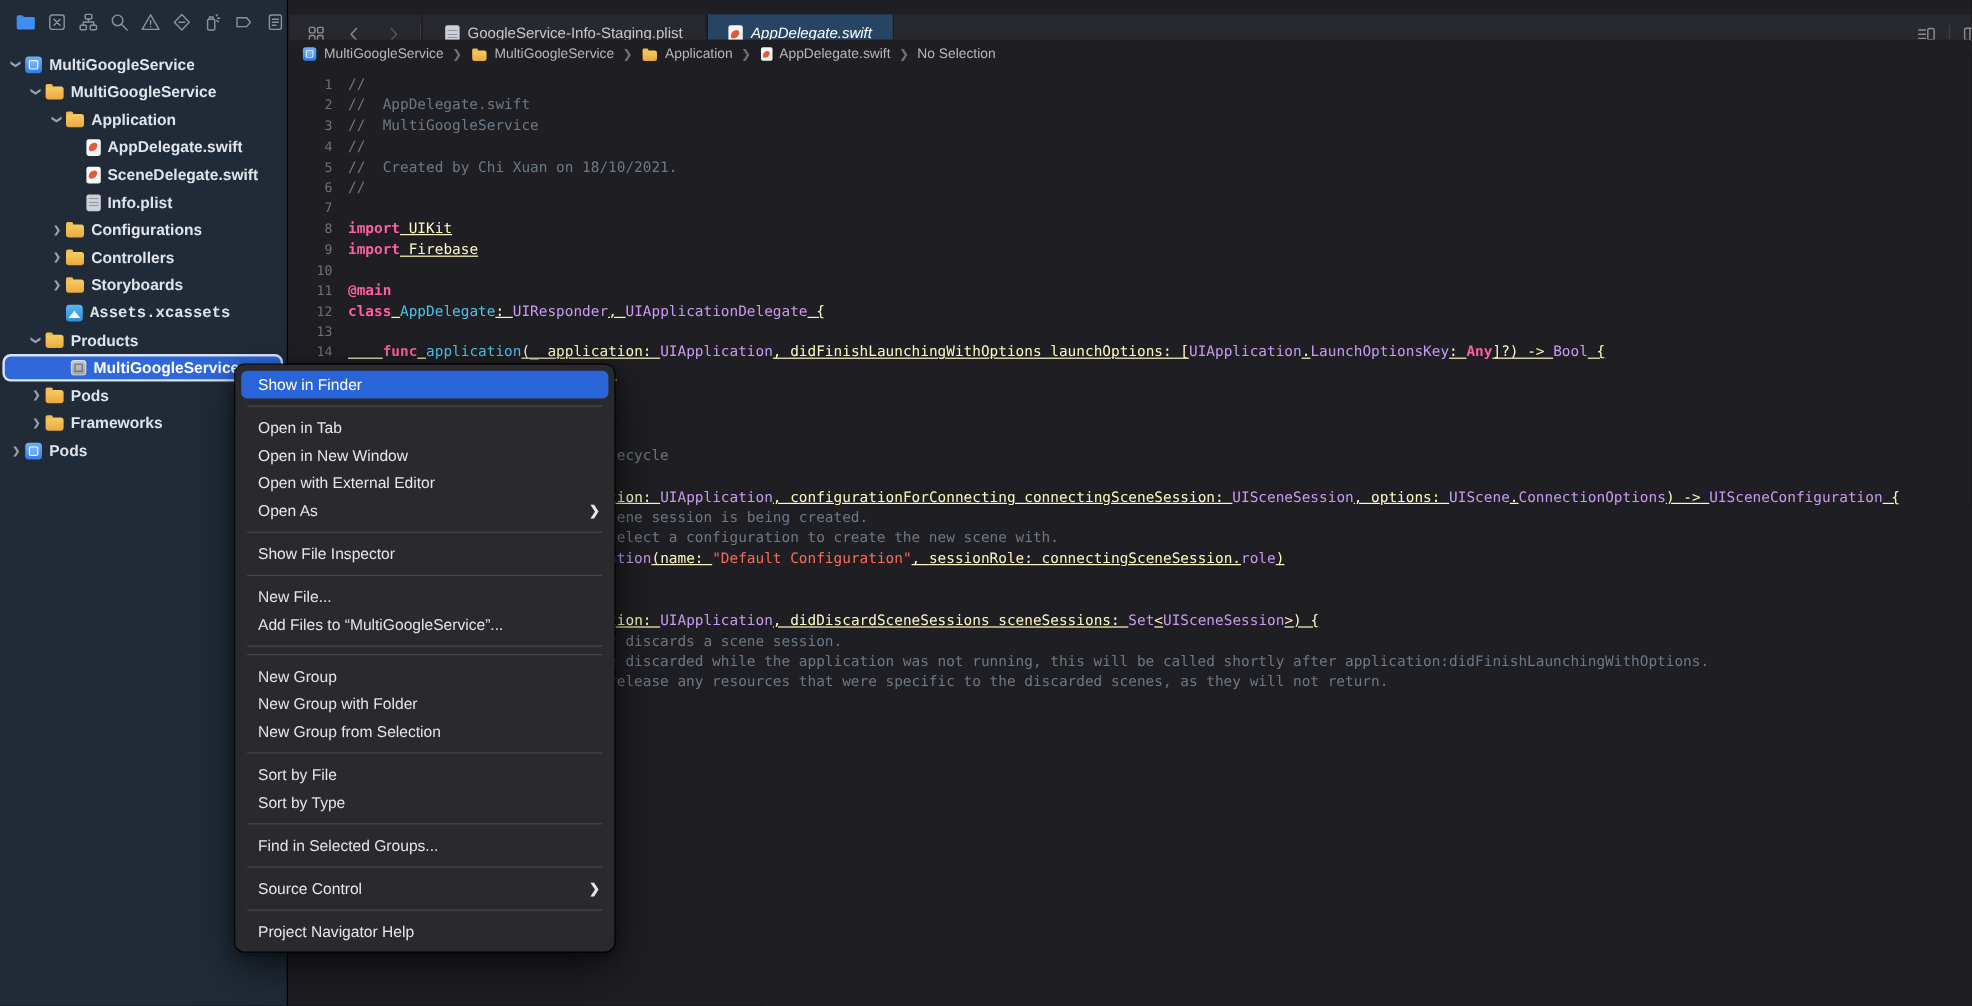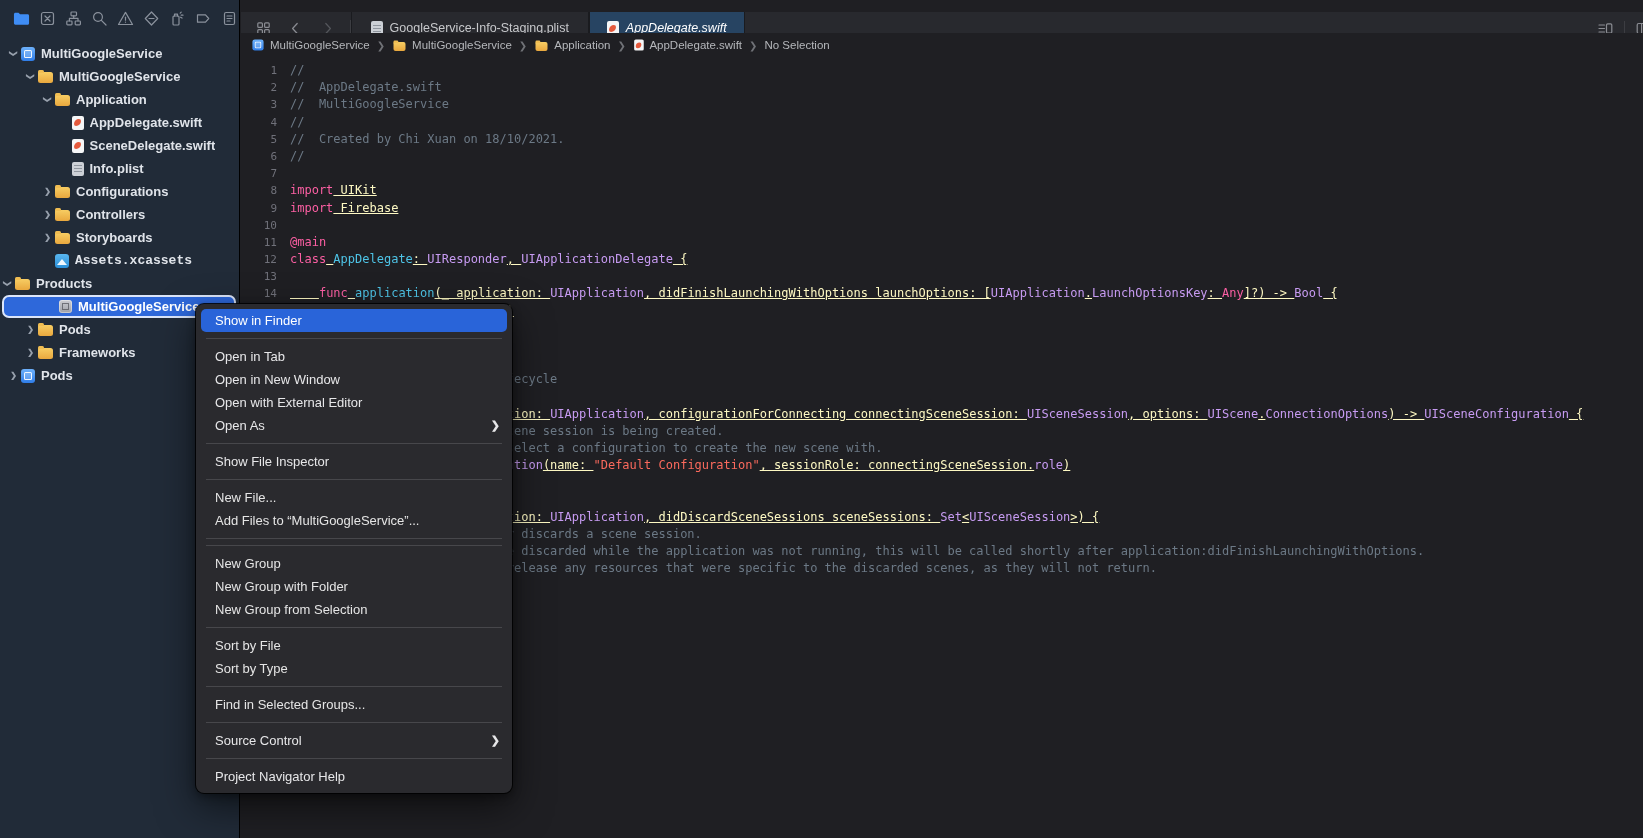--- a/index.html
+++ b/index.html
@@ -69,21 +69,21 @@
 
   
   .editor{position:absolute;left:241px;top:57px;right:0;bottom:0;background:var(--editor-bg,#1f1f23);
        font-family:"DejaVu Sans Mono",monospace;font-size:12px;line-height:17.2px;
        padding-top:5px;white-space:pre;overflow:hidden;}
   .code-line{display:flex;height:17.2px;}
   .gutter{width:36px;flex:none;text-align:right;padding-right:13px;color:#70717a;font-size:11px;}
   .code{color:#e8e8ea;}
   .tk-p{color:#fef9c3;text-decoration:underline;}
   .tk-c{color:var(--comment-gray,#6c7986);}
-  .tk-k{color:var(--keyword-pink,#fc5fa3);font-weight:normal;}
+  .tk-k{color:var(--keyword-pink,#fc5fa3);font-weight:bold;}
   .tk-t{color:var(--type-purple,#c79bf2);}
   .tk-d{color:#4ec4e7;}
   .tk-m{color:#78e0c8;font-weight:bold;}
   .tk-f{color:#68c9b0;}
   .tk-s{color:var(--string-red,#fc6a5d);}
 
   
   .context-menu{position:absolute;left:196px;top:304px;width:316px;z-index:50;
        background:var(--menu-bg,#2a2a2e);border-radius:8px;padding:5px 0;font-size:13px;color:#e7e7e9;
        box-shadow:0 0 0 1px rgba(0,0,0,.85),0 14px 38px rgba(0,0,0,.55),0 3px 10px rgba(0,0,0,.4);}
@@ -204,21 +204,21 @@
         <div class="tree-row" style="padding-left: 40px;">
           <span class="disclosure"><span class="gl">❯</span></span>
           <span class="fi fi-folder"></span>
           <span class="tree-label">Storyboards</span>
         </div>
         <div class="tree-row" style="padding-left: 40px; font-family: Liberation Mono, monospace;">
           <span class="disclosure"></span>
           <span class="fi fi-assets"></span>
           <span class="tree-label">Assets.xcassets</span>
         </div>
-        <div class="tree-row" style="">
+        <div class="tree-row" style="padding-left: 23px;">
           <span class="disclosure open"><span class="gl">❯</span></span>
           <span class="fi fi-folder"></span>
           <span class="tree-label">Products</span>
         </div>
         <div class="tree-row sel" style="padding-left: 40px;">
           <span class="disclosure"></span>
           <span class="fi fi-app"></span>
           <span class="tree-label">MultiGoogleService.app</span>
         </div>
         <div class="tree-row" style="padding-left: 23px;">

